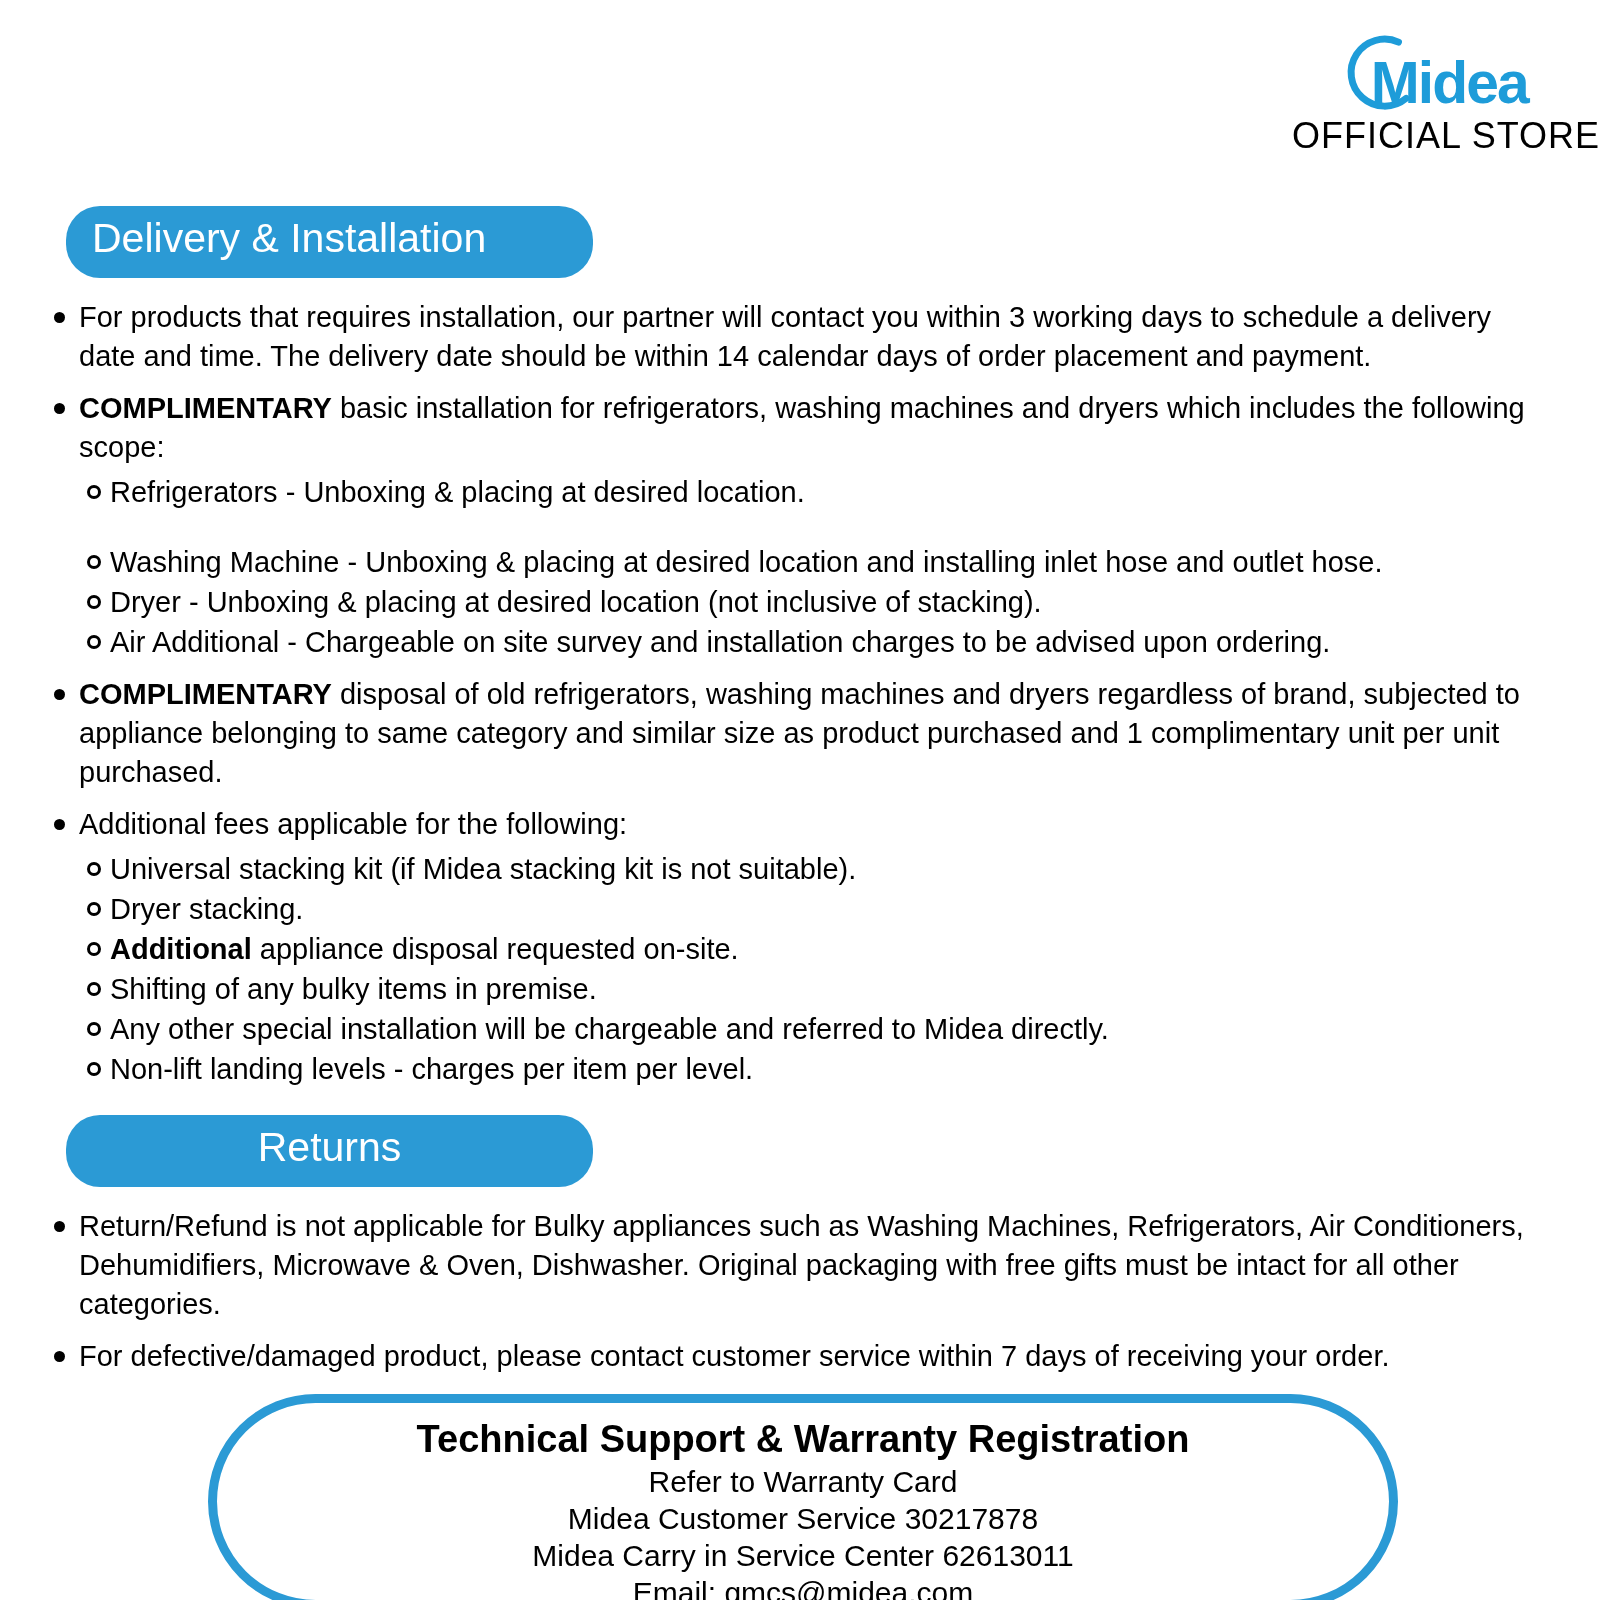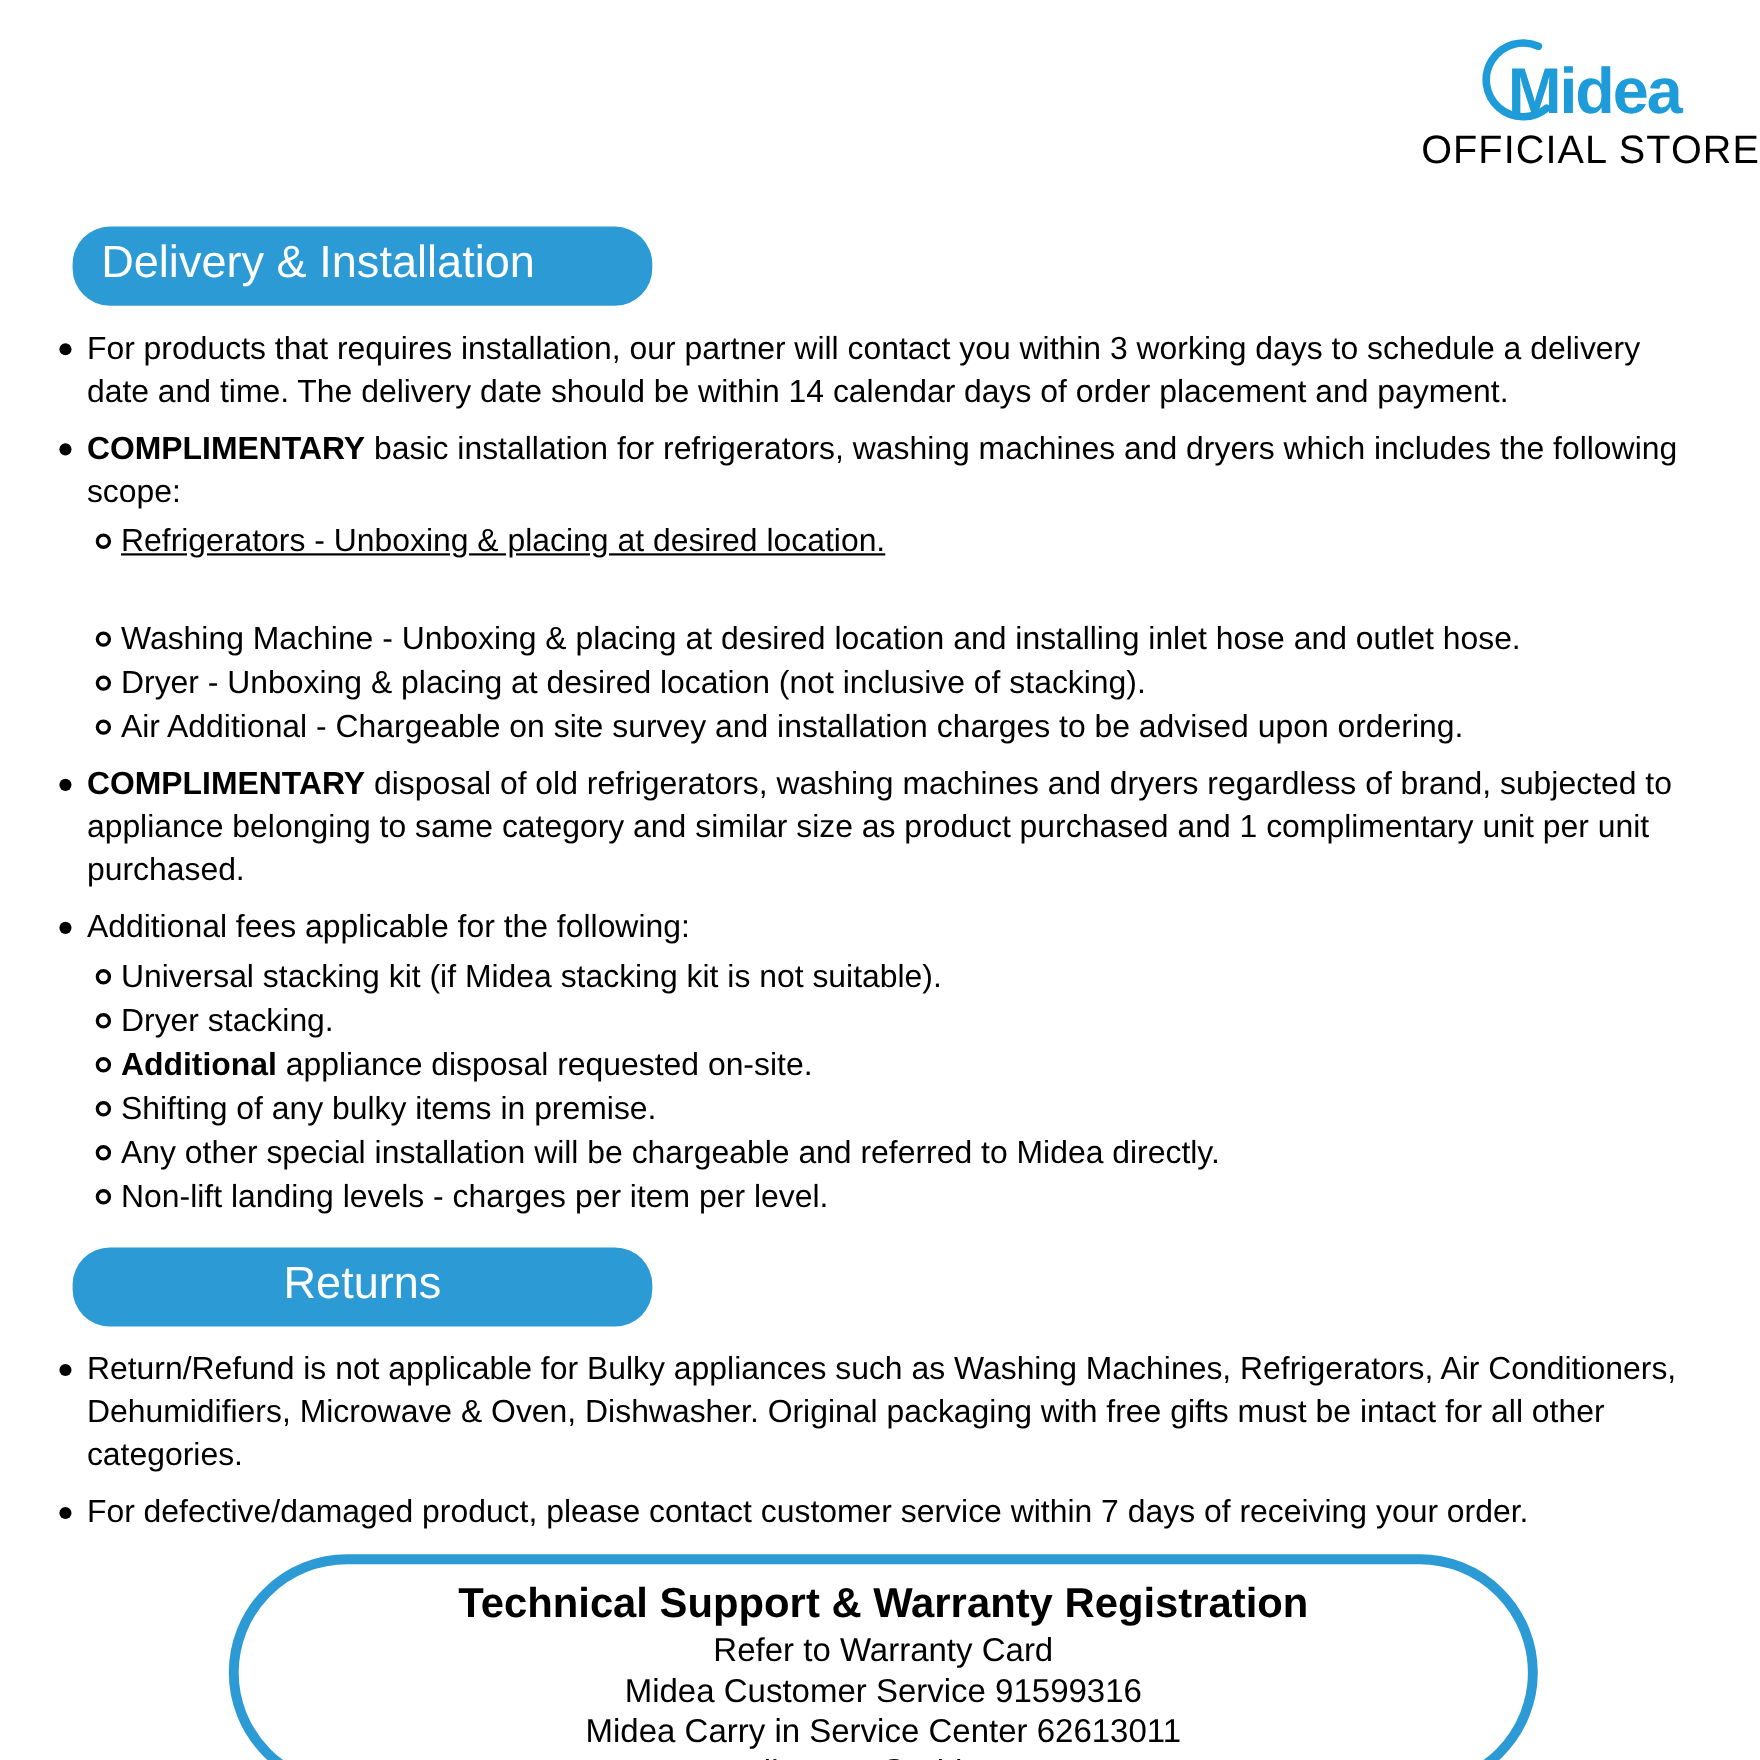--- a/index.html
+++ b/index.html
@@ -95,21 +95,21 @@
     content:"";
     position:absolute;
     left:-23px;
     top:12px;
     width:8px;
     height:8px;
     border-radius:50%;
     background:transparent;
     border:3.5px solid var(--text);
   }
-  .sub > li.gap-after{margin-bottom:50px;text-decoration:underline;}
+  .sub > li.gap-after{margin-bottom:31px;}
   .bold{font-weight:bold;}
 
   
   .support-box{
     box-sizing:border-box;
     width:1190px;
     height:215px;
     margin:18px 0 0 208px;
     border:9px solid var(--accent);
     border-radius:110px;
@@ -201,18 +201,18 @@
       <span>Return/Refund is not applicable for Bulky appliances such as Washing Machines, Refrigerators, Air Conditioners, Dehumidifiers, Microwave &amp; Oven, Dishwasher. Original packaging with free gifts must be intact for all other categories.</span>
     </li>
     <li>
       <span>For defective/damaged product, please contact customer service within 7 days of receiving your order.</span>
     </li>
   </ul>
 
   <div class="support-box">
     <div class="box-title">Technical Support &amp; Warranty Registration</div>
     <div class="box-line">Refer to Warranty Card</div>
-    <div class="box-line">Midea Customer Service 91599316</div>
+    <div class="box-line">Midea Customer Service 30217878</div>
     <div class="box-line">Midea Carry in Service Center 62613011</div>
     <div class="box-line">Email: gmcs@midea.com</div>
   </div>
 
 </div>
 
 </body></html>

